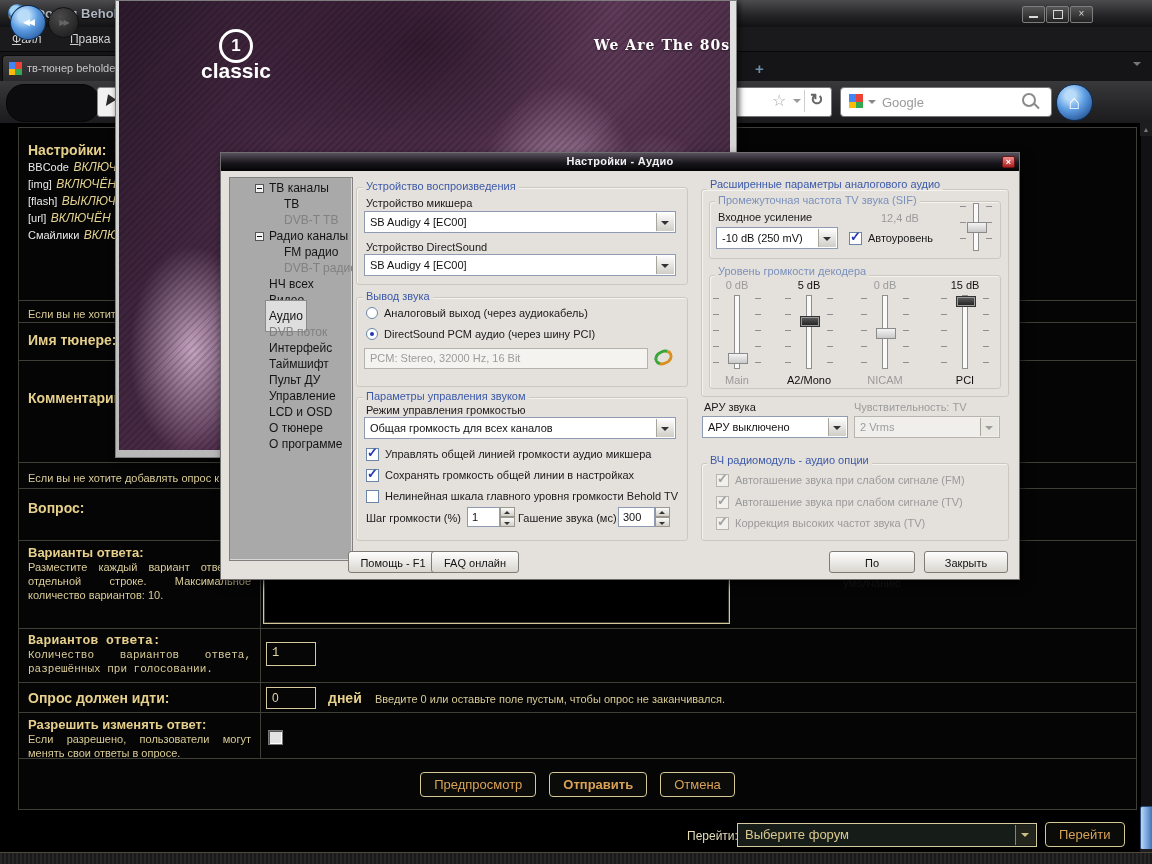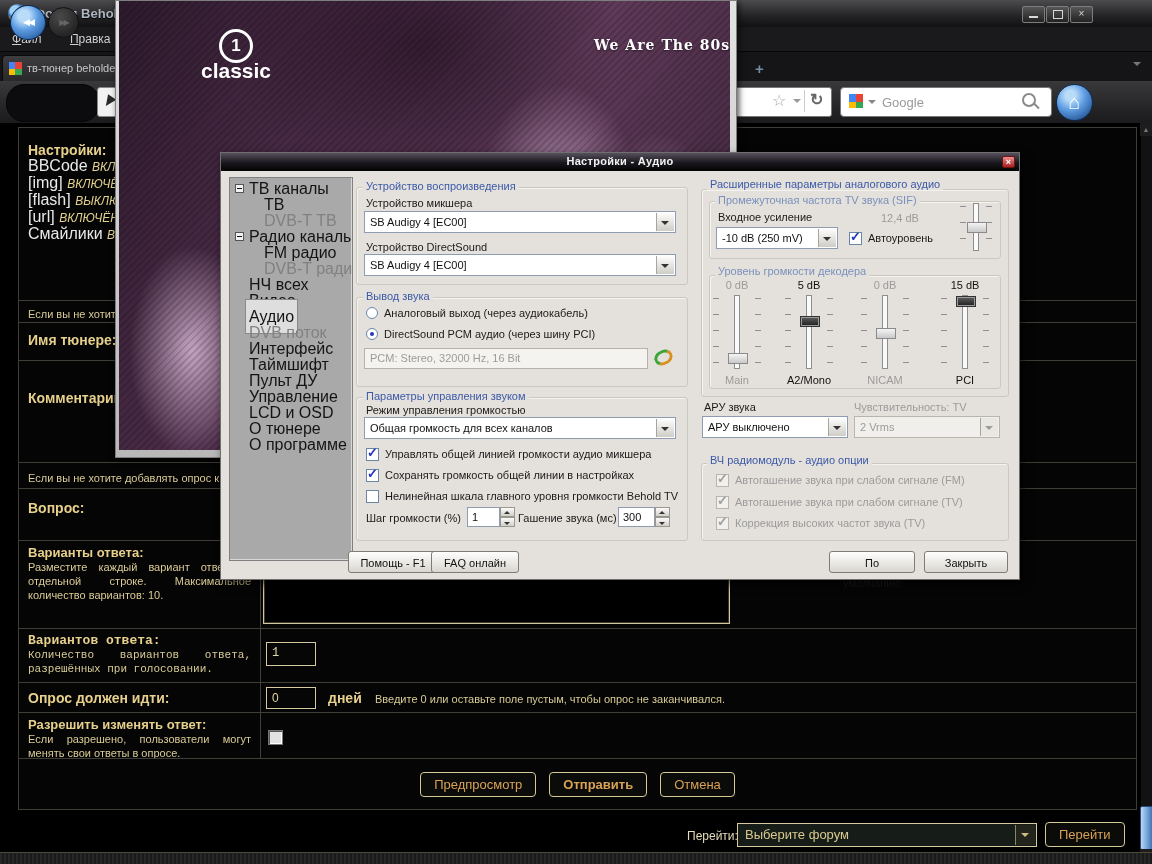--- a/index.html
+++ b/index.html
@@ -62,21 +62,21 @@
     background:repeating-linear-gradient(90deg,#272727 0 2px,#1a1a1a 2px 4px);border-top:1px solid #4e4a38;}
 
   
   #ftable{left:18px;top:127px;width:1119px;height:683px;border:1px solid #3f3f37;background:#050505;box-sizing:border-box;}
   .frow{position:absolute;left:0;width:1117px;border-bottom:1px solid #3f3f37;box-sizing:border-box;}
   .lcell{position:absolute;left:0;top:0;bottom:0;width:242px;border-right:1px solid #3f3f37;padding:4px 9px;box-sizing:border-box;overflow:hidden;}
   .bh{font-weight:bold;color:#e7d08c;font-size:14px;}
   .bh2{font-weight:bold;color:#e7d08c;font-size:13px;}
   .bt{color:#d9cb96;font-size:11px;line-height:14px;}
   .just{text-align:justify;}
-  .wname{color:#e9e9e9;font-size:16px;}
+  .wname{color:#e9e9e9;font-size:11px;}
   .wstate{color:#e3d28f;font-size:12px;font-style:italic;}
   .sline{line-height:16px;white-space:nowrap;}
   .finput{position:absolute;background:#060606;border:1px solid #d8caa0;box-shadow:inset 0 0 0 1px #000;
     color:#e0d6a8;font-size:12px;padding:3px 0 0 5px;box-sizing:border-box;}
   .fbtn{background:#0b0b09;border:1px solid #d5c995;border-radius:4px;color:#d9a257;font-size:13px;padding:4px 13px;line-height:15px;}
   #fcheck{position:absolute;left:249px;top:17px;width:13px;height:13px;background:#e2e2e2;border:1px solid #777;
     box-shadow:inset 1px 1px 0 #555, inset -1px -1px 0 #fff;}
   #pollbox{position:absolute;left:244px;top:6px;width:465px;height:75px;background:#000;border:1px solid #d3c89c;box-shadow:inset 0 0 0 1px #3a3a30;}
   #btnrow{display:flex;justify-content:center;gap:13px;padding-top:13px;}
   #jumplabel{left:687px;top:829px;font-size:12px;color:#e6ddba;}
@@ -101,21 +101,21 @@
   #we80s{position:absolute;left:478px;top:36px;color:#fff;font-family:"DejaVu Serif",serif;font-weight:bold;font-size:14px;letter-spacing:1px;z-index:2;text-shadow:0 1px 2px rgba(0,0,0,.5);}
 
   
   #dlg{left:220px;top:152px;width:798px;height:426px;background:#e4e1dc;border:1px solid #6f6f6f;box-shadow:3px 4px 9px rgba(0,0,0,.65);font-size:11px;color:#151515;}
   #dlgtitle{position:absolute;left:0;top:0;width:100%;height:18px;background:linear-gradient(#56505c,#19171d 55%,#030303);
     color:#f2f2f2;font-weight:bold;font-size:11px;text-align:center;line-height:17px;letter-spacing:.3px;}
   #dlgclose{position:absolute;right:4px;top:3px;width:13px;height:12px;background:linear-gradient(#ef8e8e,#a81d1d);
     border:1px solid #6e1414;border-radius:2px;color:#fff;font-size:9px;font-weight:bold;text-align:center;line-height:11px;box-sizing:border-box;}
   #tree{position:absolute;left:8px;top:24px;width:124px;height:384px;background:#a9a9a9;border:1px solid #808080;
     box-shadow:inset -1px -1px 0 #d8d8d8;padding-top:3px;box-sizing:border-box;overflow:hidden;}
-  .ti{height:16px;line-height:15px;font-size:16px;color:#141414;white-space:nowrap;padding-left:19px;position:relative;}
+  .ti{height:16px;line-height:15px;font-size:12px;color:#141414;white-space:nowrap;padding-left:19px;position:relative;margin-left:20px;}
   .ti.child{padding-left:34px;}
   .ti.dis{color:#818181;}
   .ti .bx{position:absolute;left:5px;top:3px;width:9px;height:9px;background:#f2f2f2;border:1px solid #555;box-sizing:border-box;}
   .ti .bx::after{content:"";position:absolute;left:1px;right:1px;top:3px;height:1px;background:#111;}
   .tl.sel{background:#dedede;border:1px solid #8a8a8a;padding:8px 3px;margin-left:-4px;}
   .glabel{position:absolute;font-size:11px;color:#3c59a8;background:#e4e1dc;padding:0 3px;white-space:nowrap;z-index:2;}
   .gbox{position:absolute;border:1px solid #cbc8c0;border-radius:3px;box-shadow:inset 1px 1px 0 #f4f3f0;}
   .dlab{position:absolute;font-size:11px;color:#1a1a1a;white-space:nowrap;}
   .dlab.dis{color:#9b9b9b;}
   .combo{position:absolute;height:22px;background:#fff;border:1px solid #8f9bb0;font-size:11px;color:#111;line-height:20px;padding-left:5px;box-sizing:border-box;}

